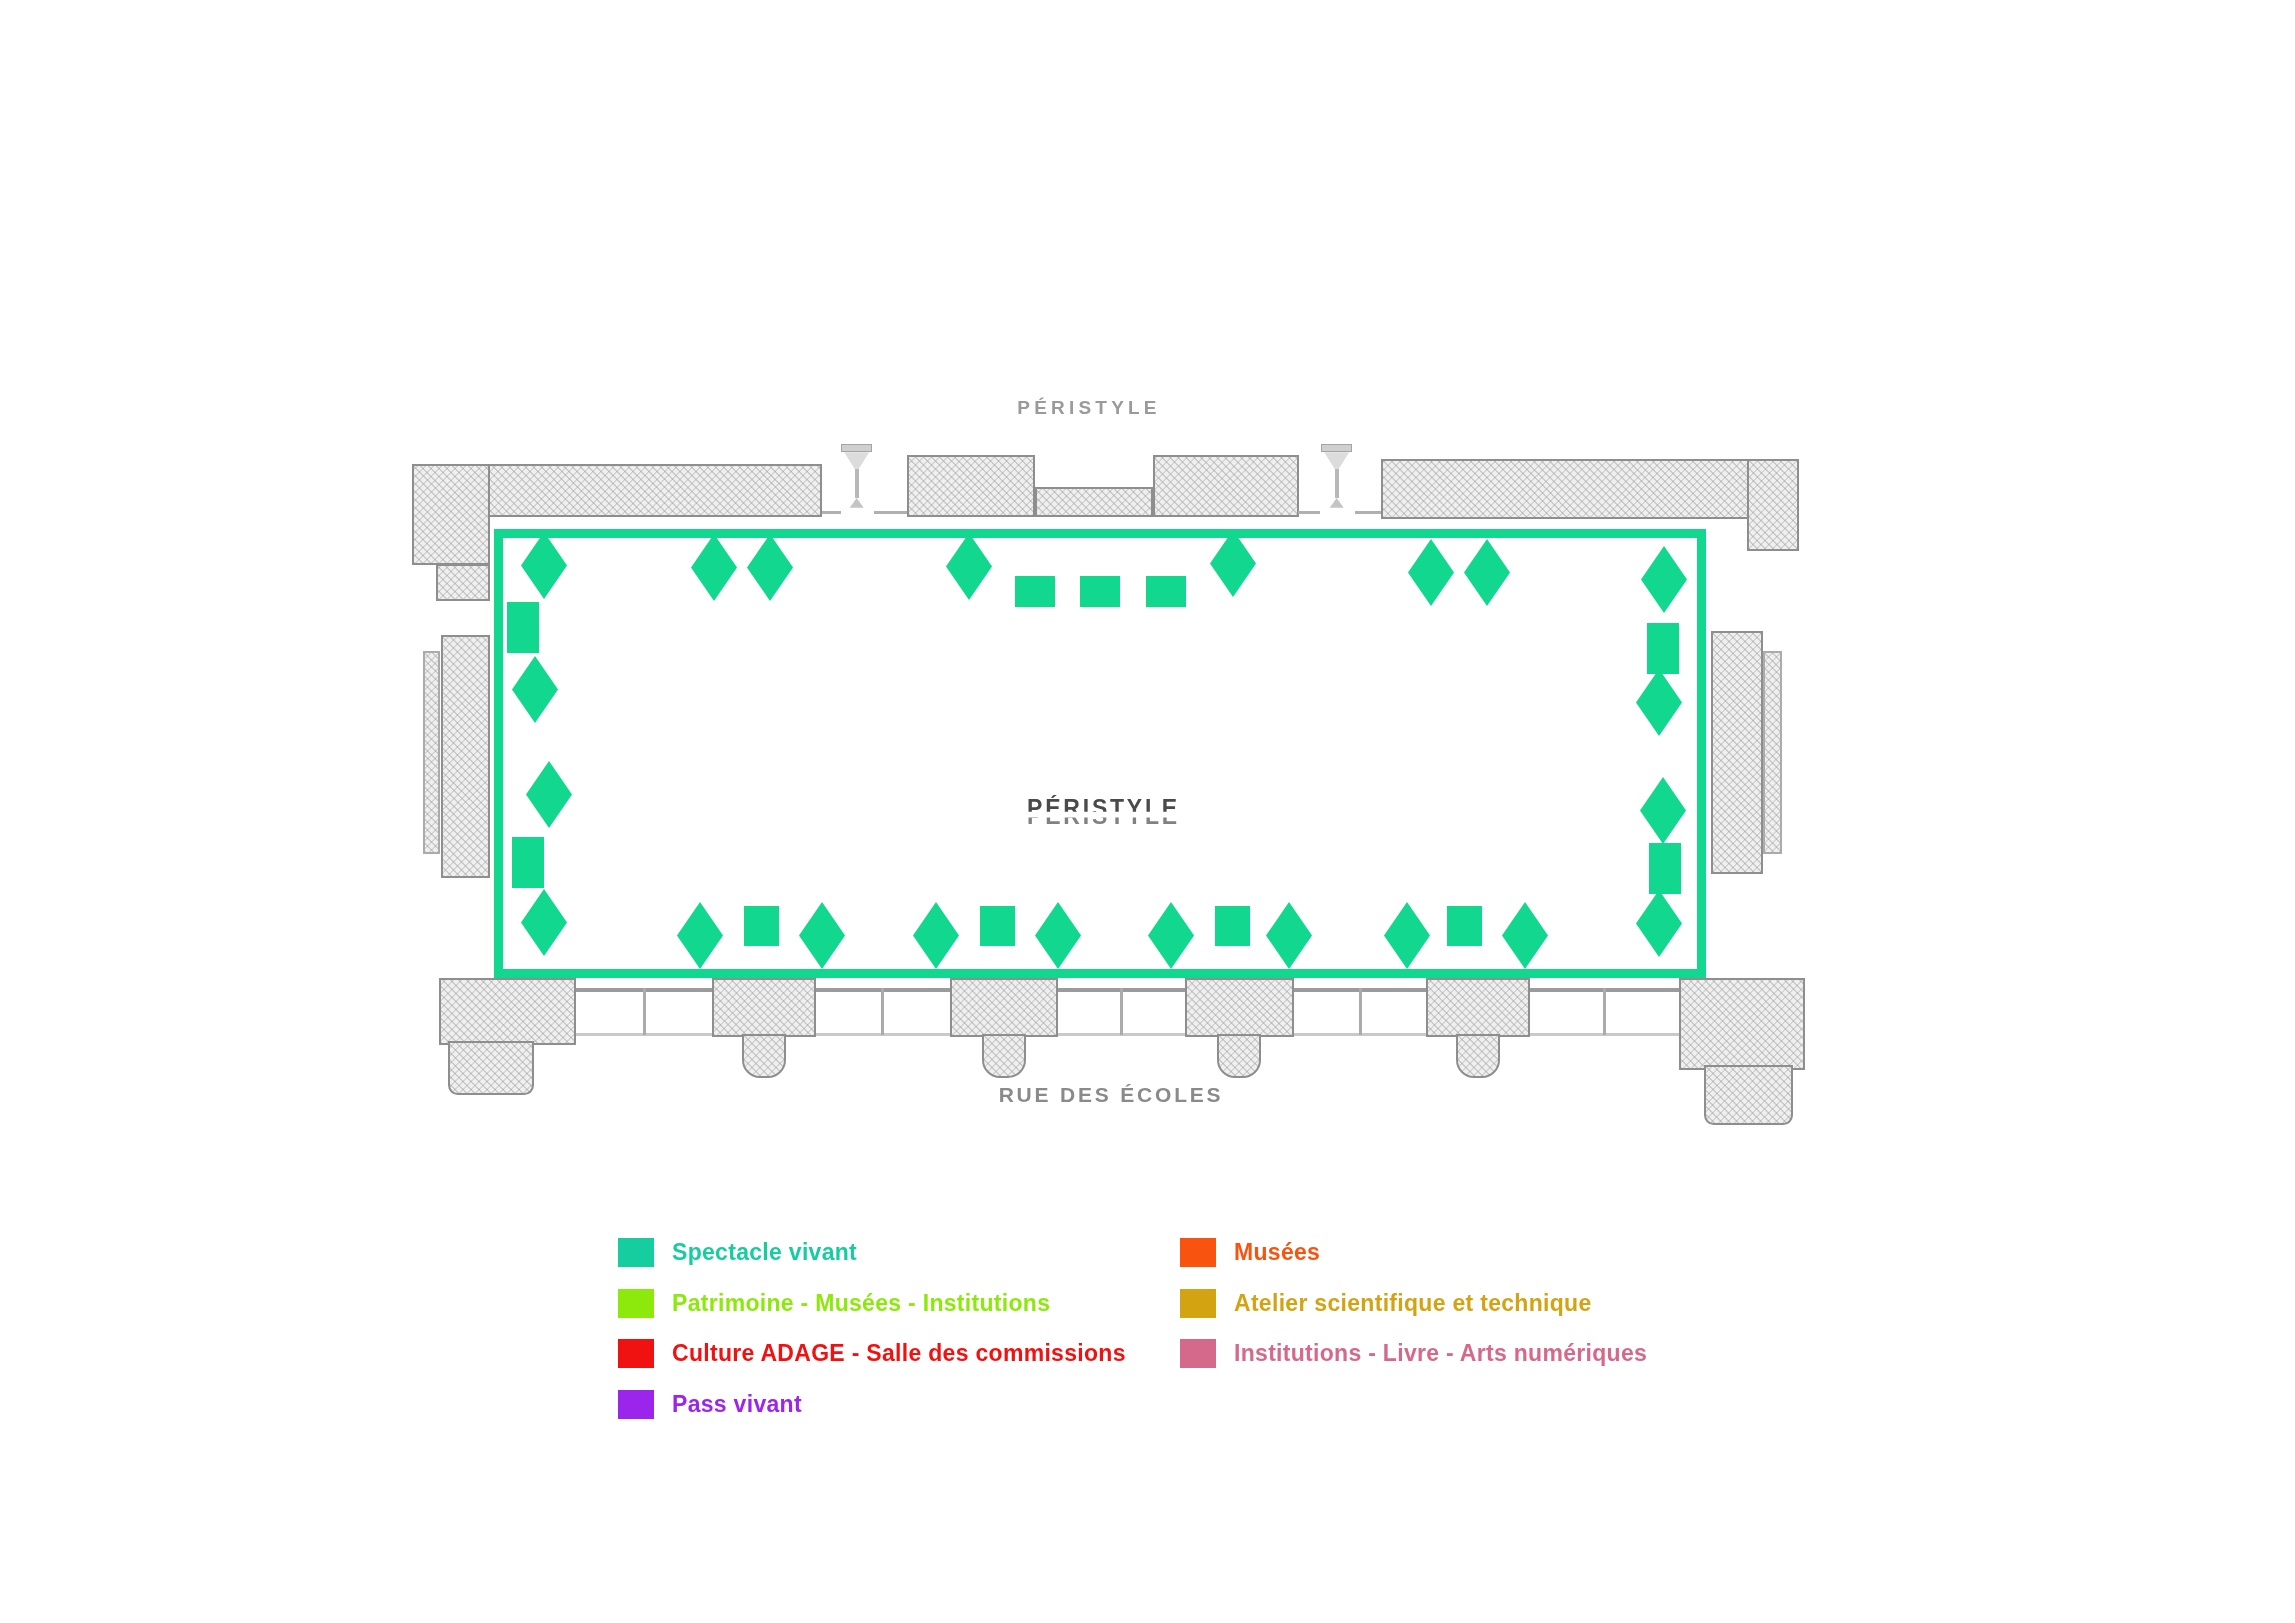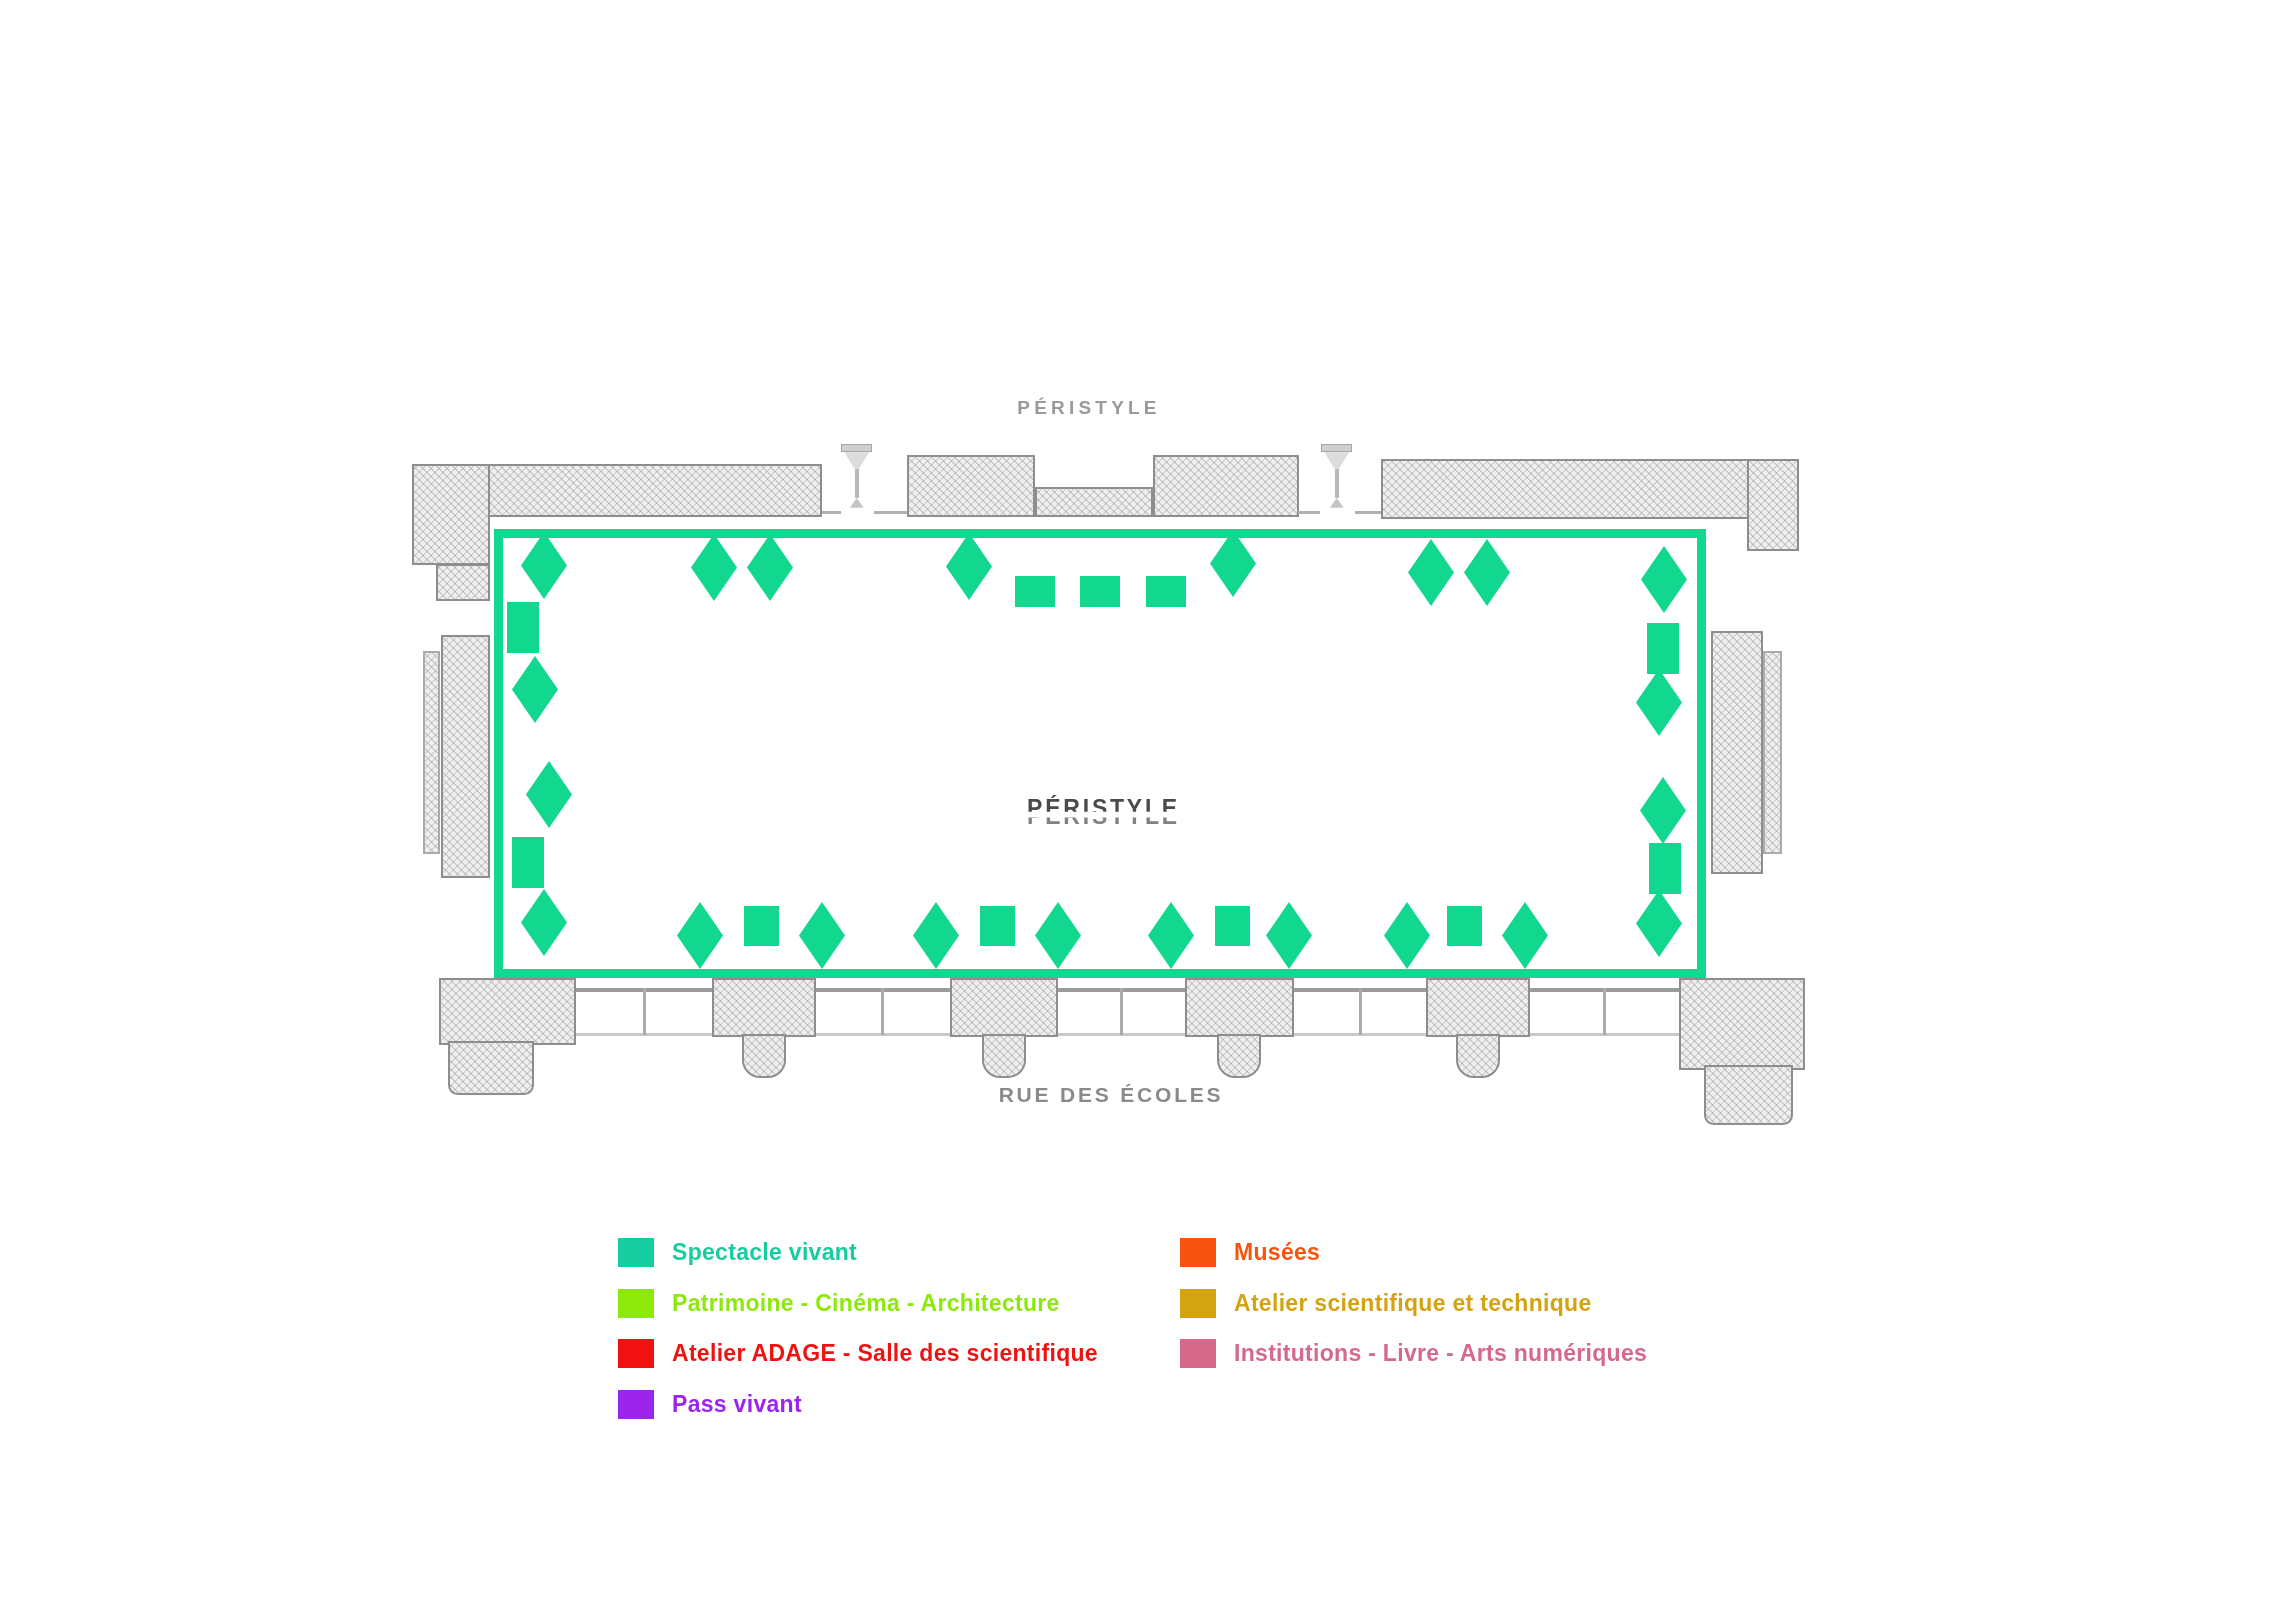--- a/index.html
+++ b/index.html
@@ -177,25 +177,25 @@
   <div class="lbl rue">RUE DES ÉCOLES</div>
 
   <div id="legend">
     <div class="legend-col" id="legend-col-0">
         <div class="legend-item">
           <span class="swatch" style="background: rgb(21, 205, 158);"></span>
           <span class="legend-label" style="color: rgb(21, 205, 158);">Spectacle vivant</span>
         </div>
         <div class="legend-item">
           <span class="swatch" style="background: rgb(141, 233, 11);"></span>
-          <span class="legend-label" style="color: rgb(141, 233, 11);">Patrimoine - Cinéma - Architecture</span>
+          <span class="legend-label" style="color: rgb(141, 233, 11);">Patrimoine - Musées - Institutions</span>
         </div>
         <div class="legend-item">
           <span class="swatch" style="background: rgb(240, 17, 17);"></span>
-          <span class="legend-label" style="color: rgb(240, 17, 17);">Atelier ADAGE - Salle des scientifique</span>
+          <span class="legend-label" style="color: rgb(240, 17, 17);">Culture ADAGE - Salle des commissions</span>
         </div>
         <div class="legend-item">
           <span class="swatch" style="background: rgb(156, 37, 235);"></span>
           <span class="legend-label" style="color: rgb(156, 37, 235);">Pass vivant</span>
         </div>
       </div>
     <div class="legend-col" id="legend-col-1">
         <div class="legend-item">
           <span class="swatch" style="background: rgb(248, 84, 16);"></span>
           <span class="legend-label" style="color: rgb(248, 84, 16);">Musées</span>

